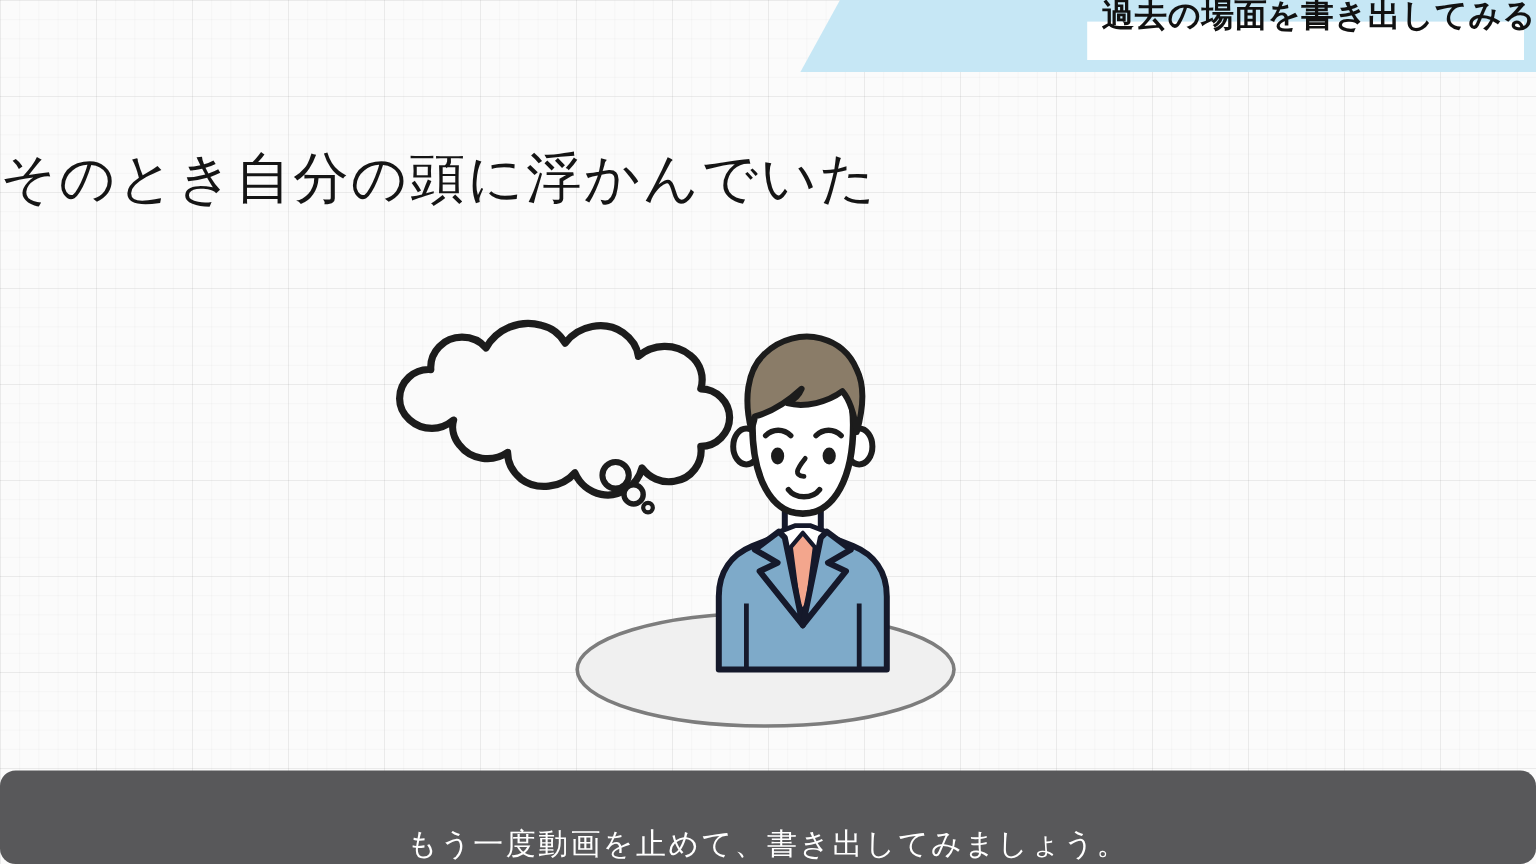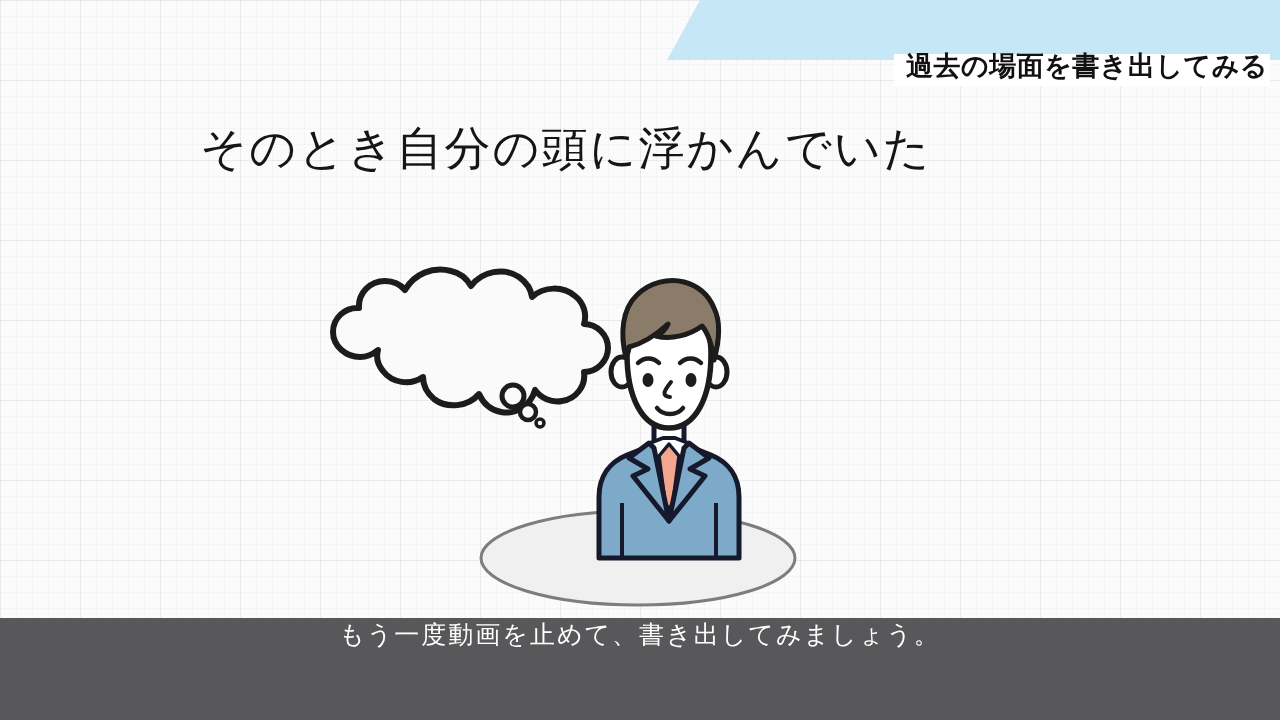--- a/index.html
+++ b/index.html
@@ -40,23 +40,20 @@
     width: 1280px;
     height: 60px;
     pointer-events: none;
   }
   #header-title-wrap {
     position: absolute;
     top: 0;
     right: 0;
     height: 60px;
     display: flex;
-    align-items: center;
-    padding-right: 12px;
-    margin-top: 36px;
   }
   #header-title-hl {
     position: absolute;
     left: -12px;
     right: 10px;
     top: 18px;
     height: 32px;
     background: #ffffff;
   }
   #header-title {
@@ -68,21 +65,21 @@
     line-height: 1;
     white-space: nowrap;
   }
 
   
   #heading {
     position: absolute;
     top: 112px;
     left: 0;
     width: 1132px;
-    text-align: center;
+    text-align: left;
     color: #151515;
     font-size: 46px;
     line-height: 72px;
     letter-spacing: 2px;
     font-weight: 400;
     white-space: nowrap;
   }
   #heading .line {
     display: block;
   }
@@ -95,25 +92,26 @@
     width: 540px;
     height: 360px;
   }
 
   
   #caption-bar {
     position: absolute;
     left: 0;
     bottom: 0;
     width: 1280px;
-    height: 102px;
+    height: 78px;
     background: #58585a;
     display: flex;
-    align-items: flex-start;
+    align-items: flex-end;
     justify-content: center;
+    border-radius: 13px;
   }
   #caption-text {
     color: #ffffff;
     font-size: 25px;
     letter-spacing: 2px;
     font-weight: 400;
     white-space: nowrap;
   }
 </style>
 </head>

